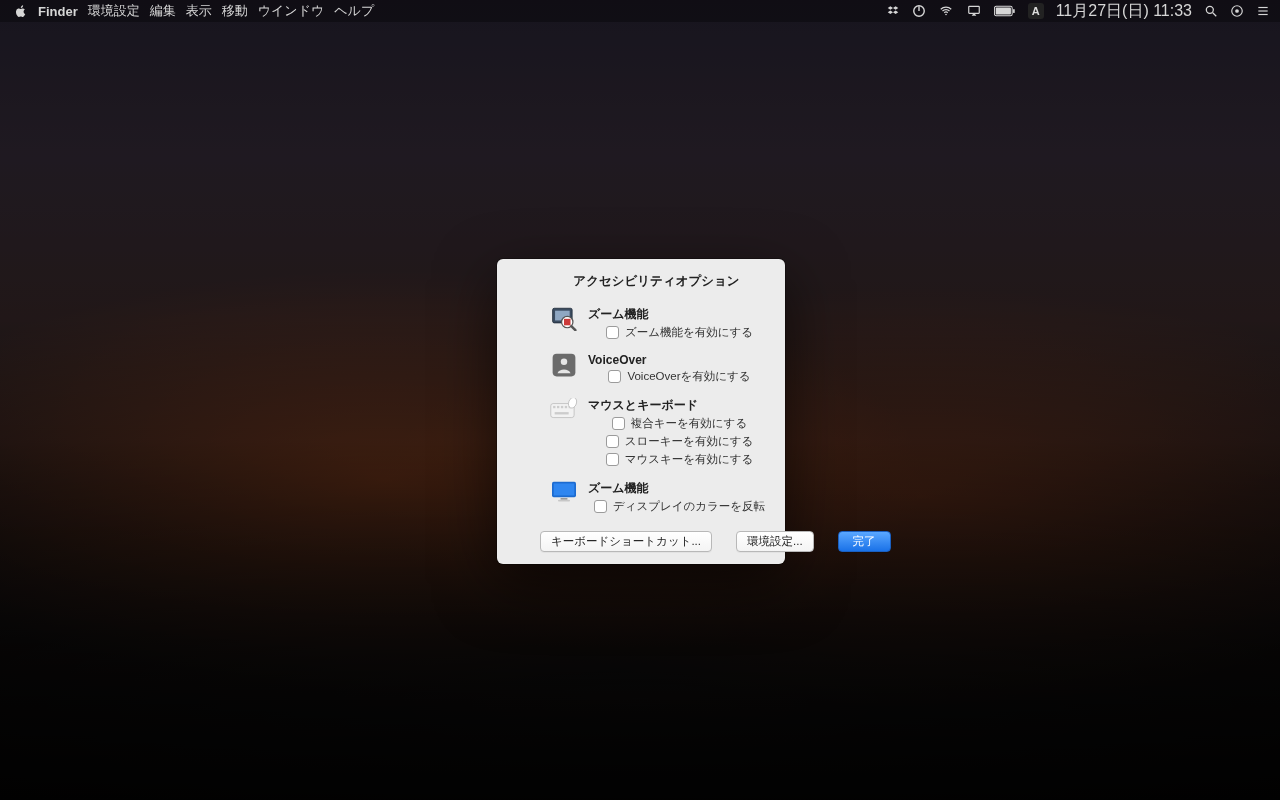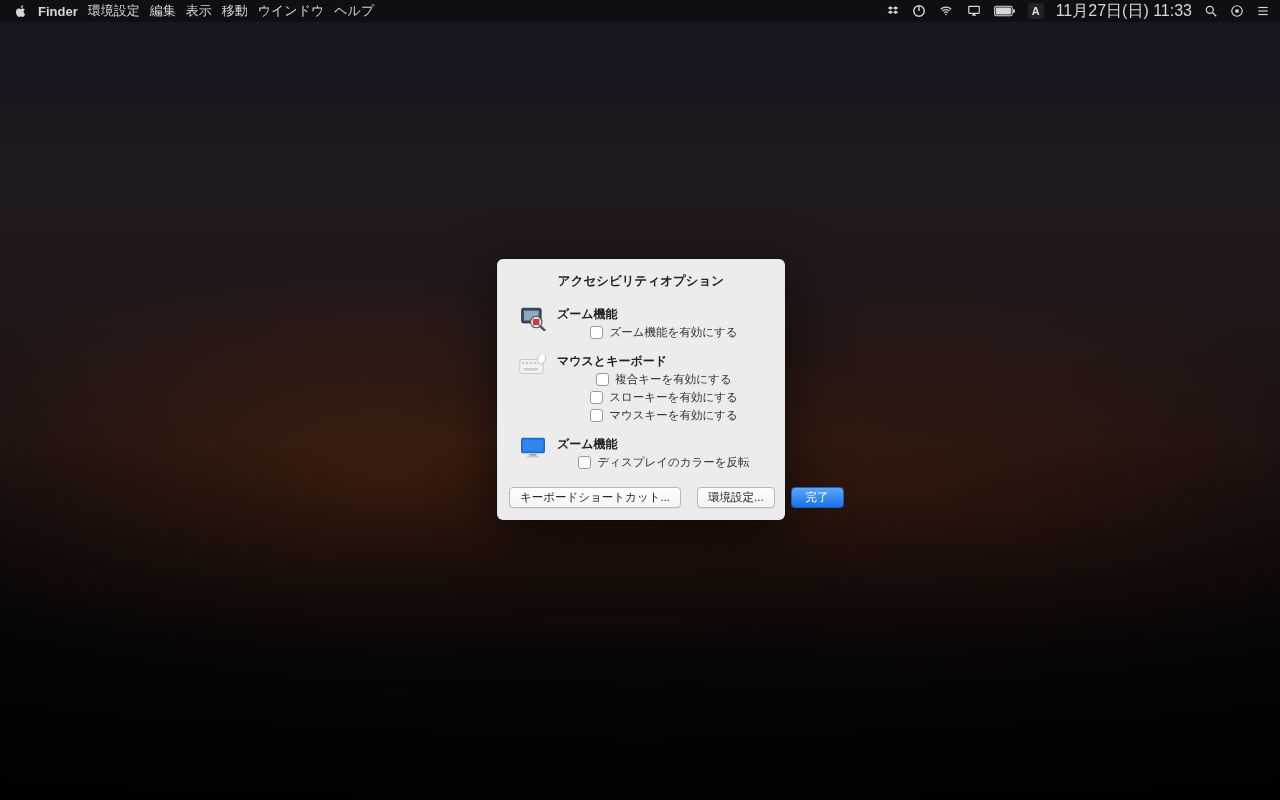--- a/index.html
+++ b/index.html
@@ -45,36 +45,36 @@
     width:16px; height:16px; border-radius:3px; background:#222; color:#ddd;
     display:flex; align-items:center; justify-content:center; font-size:11px; font-weight:600;
   }
 
   
   .dialog {
     position: absolute; left: 497px; top: 259px; width: 288px;
     background: #ececec; border-radius: 6px;
     box-shadow: 0 20px 60px rgba(0,0,0,0.6), 0 0 0 1px rgba(0,0,0,0.25);
     z-index: 10;
-    font-size: 12px; color: #222;
+    font-size: 12px; color: #222; padding-left: 31px;
   }
   .dialog-title {
     text-align: center; font-weight: 700; font-size: 12.5px;
     padding: 14px 10px 10px;
   }
   .section { display:flex; align-items:flex-start; gap:10px; padding: 4px 14px 6px; margin-left: 8px; }
   .section .icon { width:28px; height:28px; flex: 0 0 28px; display:flex; align-items:center; justify-content:center; }
   .section .body { flex:1; }
   .section .heading { font-weight:700; font-size:12px; margin-top:2px; }
   .option-row { display:flex; align-items:center; gap:6px; padding:2px 0 1px; font-size:11.5px; color:#333;justify-content:center; }
   .checkbox {
     width:13px; height:13px; border:1px solid #9b9b9b; border-radius:3px; background:#fff; flex:0 0 13px;
   }
   .button-row {
-    display:flex; align-items:center; gap:16px; padding: 10px 12px 12px; justify-content:flex-start;
+    display:flex; align-items:center; gap:24px; padding: 10px 12px 12px; justify-content:flex-start;
   }
   .btn {
     height:21px; padding: 0 10px; font-size:11.5px; line-height:19px;
     background: linear-gradient(#ffffff,#f4f4f4);
     border:1px solid #b8b8b8; border-radius:4px; color:#222;
     box-shadow: 0 1px 0 rgba(0,0,0,0.04);
     white-space:nowrap;
   }
   .btn.primary {
     background: linear-gradient(#5aa7ff,#1a72e8);
@@ -176,20 +176,36 @@
     </div>
     <div class="body">
       <div class="heading">ズーム機能</div>
       <label class="option-row">
         <span class="checkbox"></span>
         <span>ズーム機能を有効にする</span>
       </label>
     </div>
   </div>
 
+  <div class="section">
+    <div class="icon">
+      <svg width="26" height="26" viewBox="0 0 32 32">
+          <rect x="2" y="2" width="28" height="28" rx="5" fill="#6b6b6b"></rect>
+          <circle cx="16" cy="12" r="4" fill="#e6e6e6"></circle>
+          <path d="M8 26c2-6 14-6 16 0" fill="#e6e6e6"></path>
+        </svg>
+    </div>
+    <div class="body">
+      <div class="heading">VoiceOver</div>
+      <label class="option-row">
+        <span class="checkbox"></span>
+        <span>VoiceOverを有効にする</span>
+      </label>
+    </div>
+  </div>
 
   <div class="section">
     <div class="icon">
       <svg width="28" height="22" viewBox="0 0 36 26">
           <rect x="1" y="6" width="30" height="18" rx="3" fill="#f2f2f2" stroke="#bbb"></rect>
           <rect x="4" y="9" width="3" height="3" fill="#ccc"></rect>
           <rect x="9" y="9" width="3" height="3" fill="#ccc"></rect>
           <rect x="14" y="9" width="3" height="3" fill="#ccc"></rect>
           <rect x="19" y="9" width="3" height="3" fill="#ccc"></rect>
           <rect x="24" y="9" width="3" height="3" fill="#ccc"></rect>

